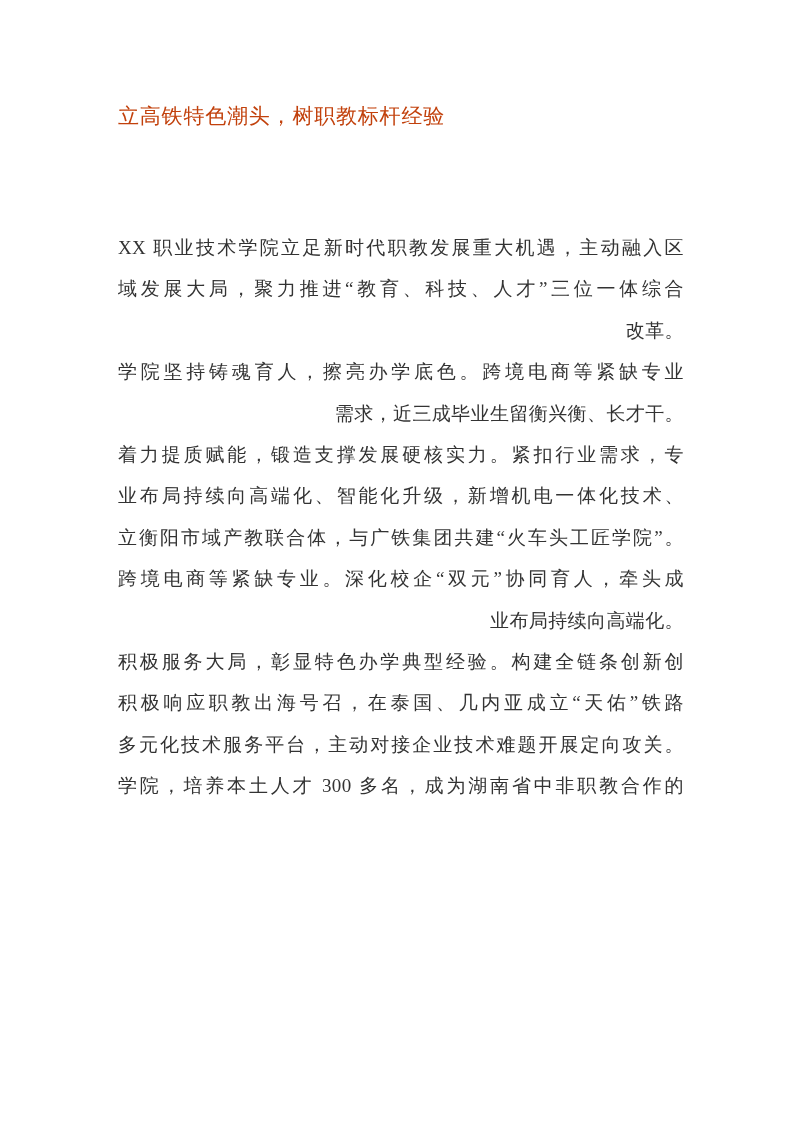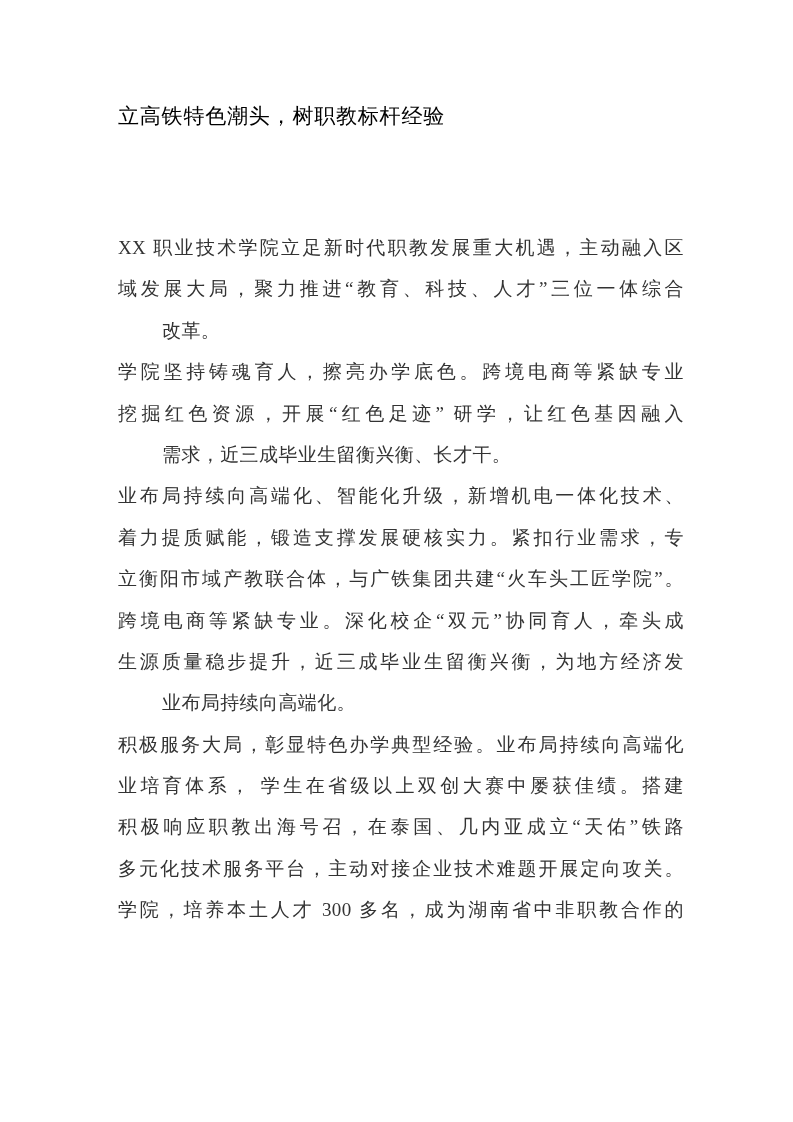--- a/index.html
+++ b/index.html
@@ -18,21 +18,21 @@
     font-family: "Liberation Serif", "DejaVu Serif", serif;
     color: #333333;
   }
   .doc-title {
     margin: 0 0 90px 0;
     font-size: 21px;
     font-weight: 400;
     line-height: 41px;
     letter-spacing: 0.8px;
     white-space: nowrap;
-    color: #000000;
+    color: #c2410c;
   }
   .doc-body {
     width: 566px;
   }
   .paragraph {
     margin: 0;
     padding: 0;
   }
   .line {
     width: 566px;
@@ -42,49 +42,45 @@
     letter-spacing: 0.4px;
     white-space: nowrap;
     color: #333333;
   }
   .line.j {
     text-align: justify;
     text-align-last: justify;
     text-justify: inter-character;
   }
   .line.last {
-    text-align: left;
-    margin-left: 44px;
+    text-align: right;
   }
 </style>
 </head>
 <body>
 
 <div class="page">
   <h1 class="doc-title">立高铁特色潮头，树职教标杆经验</h1>
   <div class="doc-body" id="doc-body">
       <div class="paragraph">
         <div class="line j">XX 职业技术学院立足新时代职教发展重大机遇，主动融入区</div>
         <div class="line j">域发展大局，聚力推进“教育、科技、人才”三位一体综合</div>
         <div class="line last">改革。</div>
       </div>
       <div class="paragraph">
         <div class="line j">学院坚持铸魂育人，擦亮办学底色。跨境电商等紧缺专业</div>
-        <div class="line j">挖掘红色资源，开展“红色足迹” 研学，让红色基因融入</div>
         <div class="line last">需求，近三成毕业生留衡兴衡、长才干。</div>
       </div>
       <div class="paragraph">
+        <div class="line j">着力提质赋能，锻造支撑发展硬核实力。紧扣行业需求，专</div>
         <div class="line j">业布局持续向高端化、智能化升级，新增机电一体化技术、</div>
-        <div class="line j">着力提质赋能，锻造支撑发展硬核实力。紧扣行业需求，专</div>
         <div class="line j">立衡阳市域产教联合体，与广铁集团共建“火车头工匠学院”。</div>
         <div class="line j">跨境电商等紧缺专业。深化校企“双元”协同育人，牵头成</div>
-        <div class="line j">生源质量稳步提升，近三成毕业生留衡兴衡，为地方经济发</div>
         <div class="line last">业布局持续向高端化。</div>
       </div>
       <div class="paragraph">
-        <div class="line j">积极服务大局，彰显特色办学典型经验。业布局持续向高端化</div>
-        <div class="line j">业培育体系， 学生在省级以上双创大赛中屡获佳绩。搭建</div>
+        <div class="line j">积极服务大局，彰显特色办学典型经验。构建全链条创新创</div>
         <div class="line j">积极响应职教出海号召，在泰国、几内亚成立“天佑”铁路</div>
         <div class="line j">多元化技术服务平台，主动对接企业技术难题开展定向攻关。</div>
         <div class="line j">学院，培养本土人才 300 多名，成为湖南省中非职教合作的</div>
       </div>
     </div>
 </div>
 
 </body></html>

